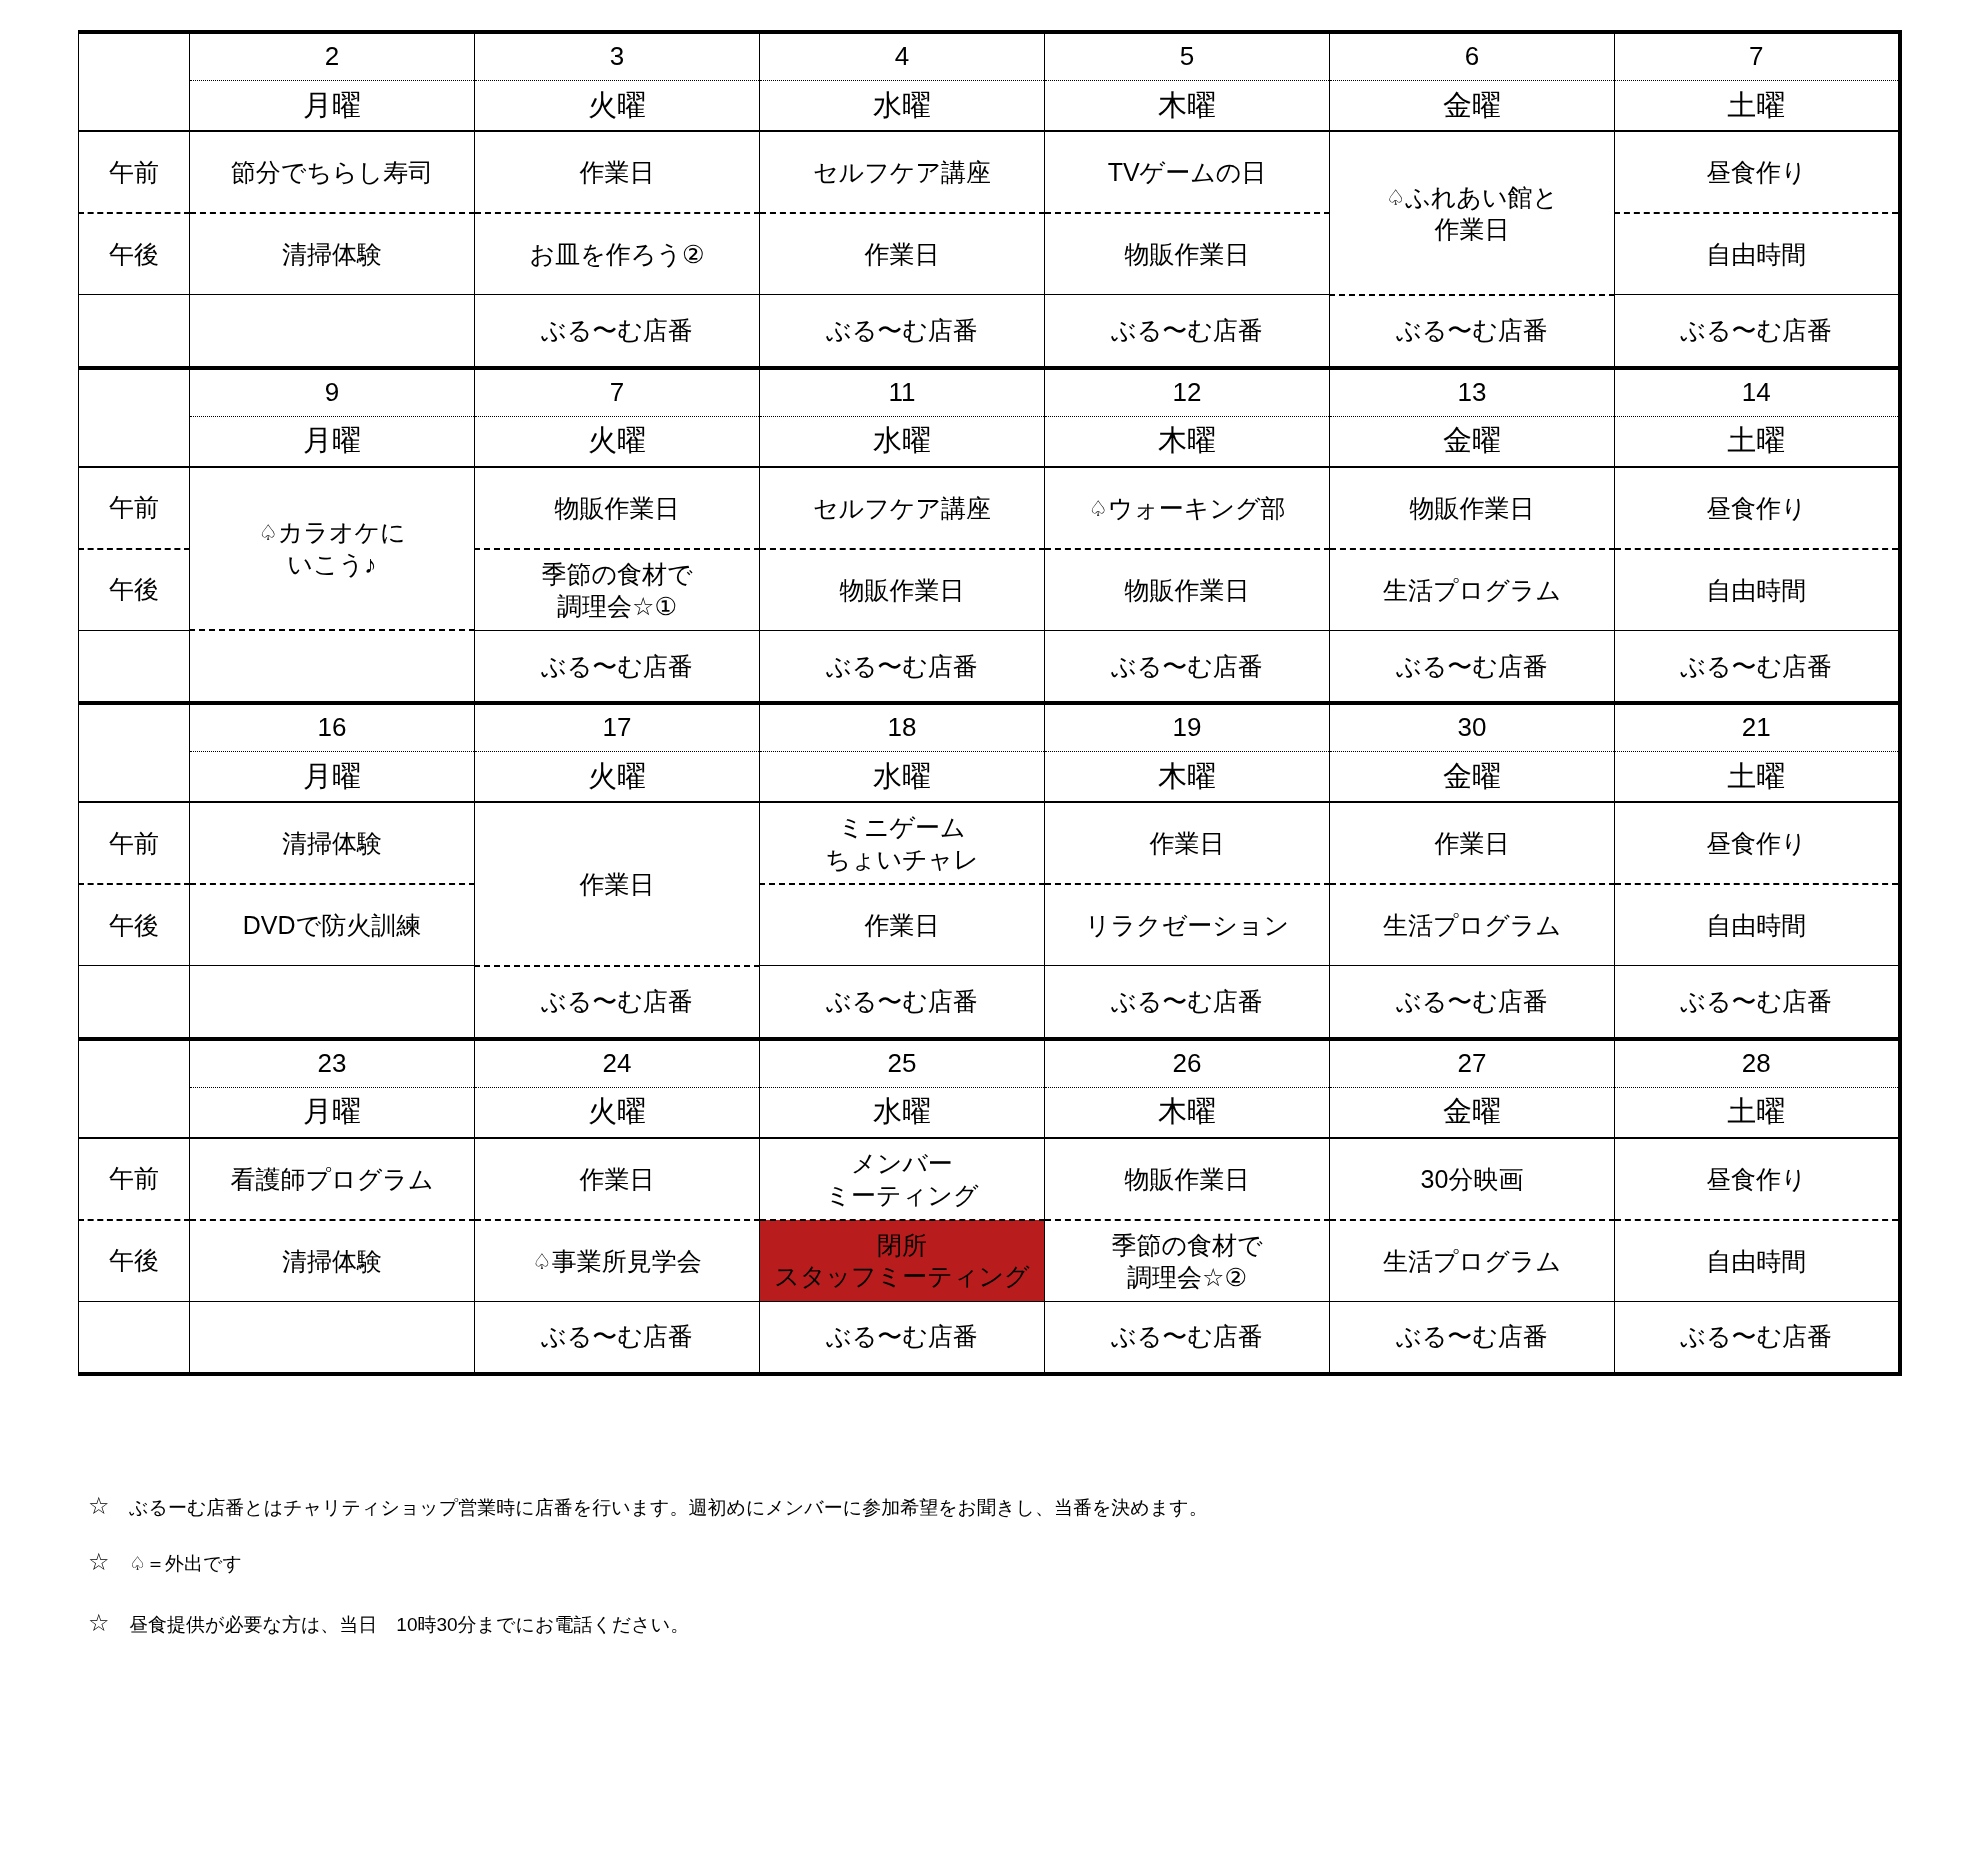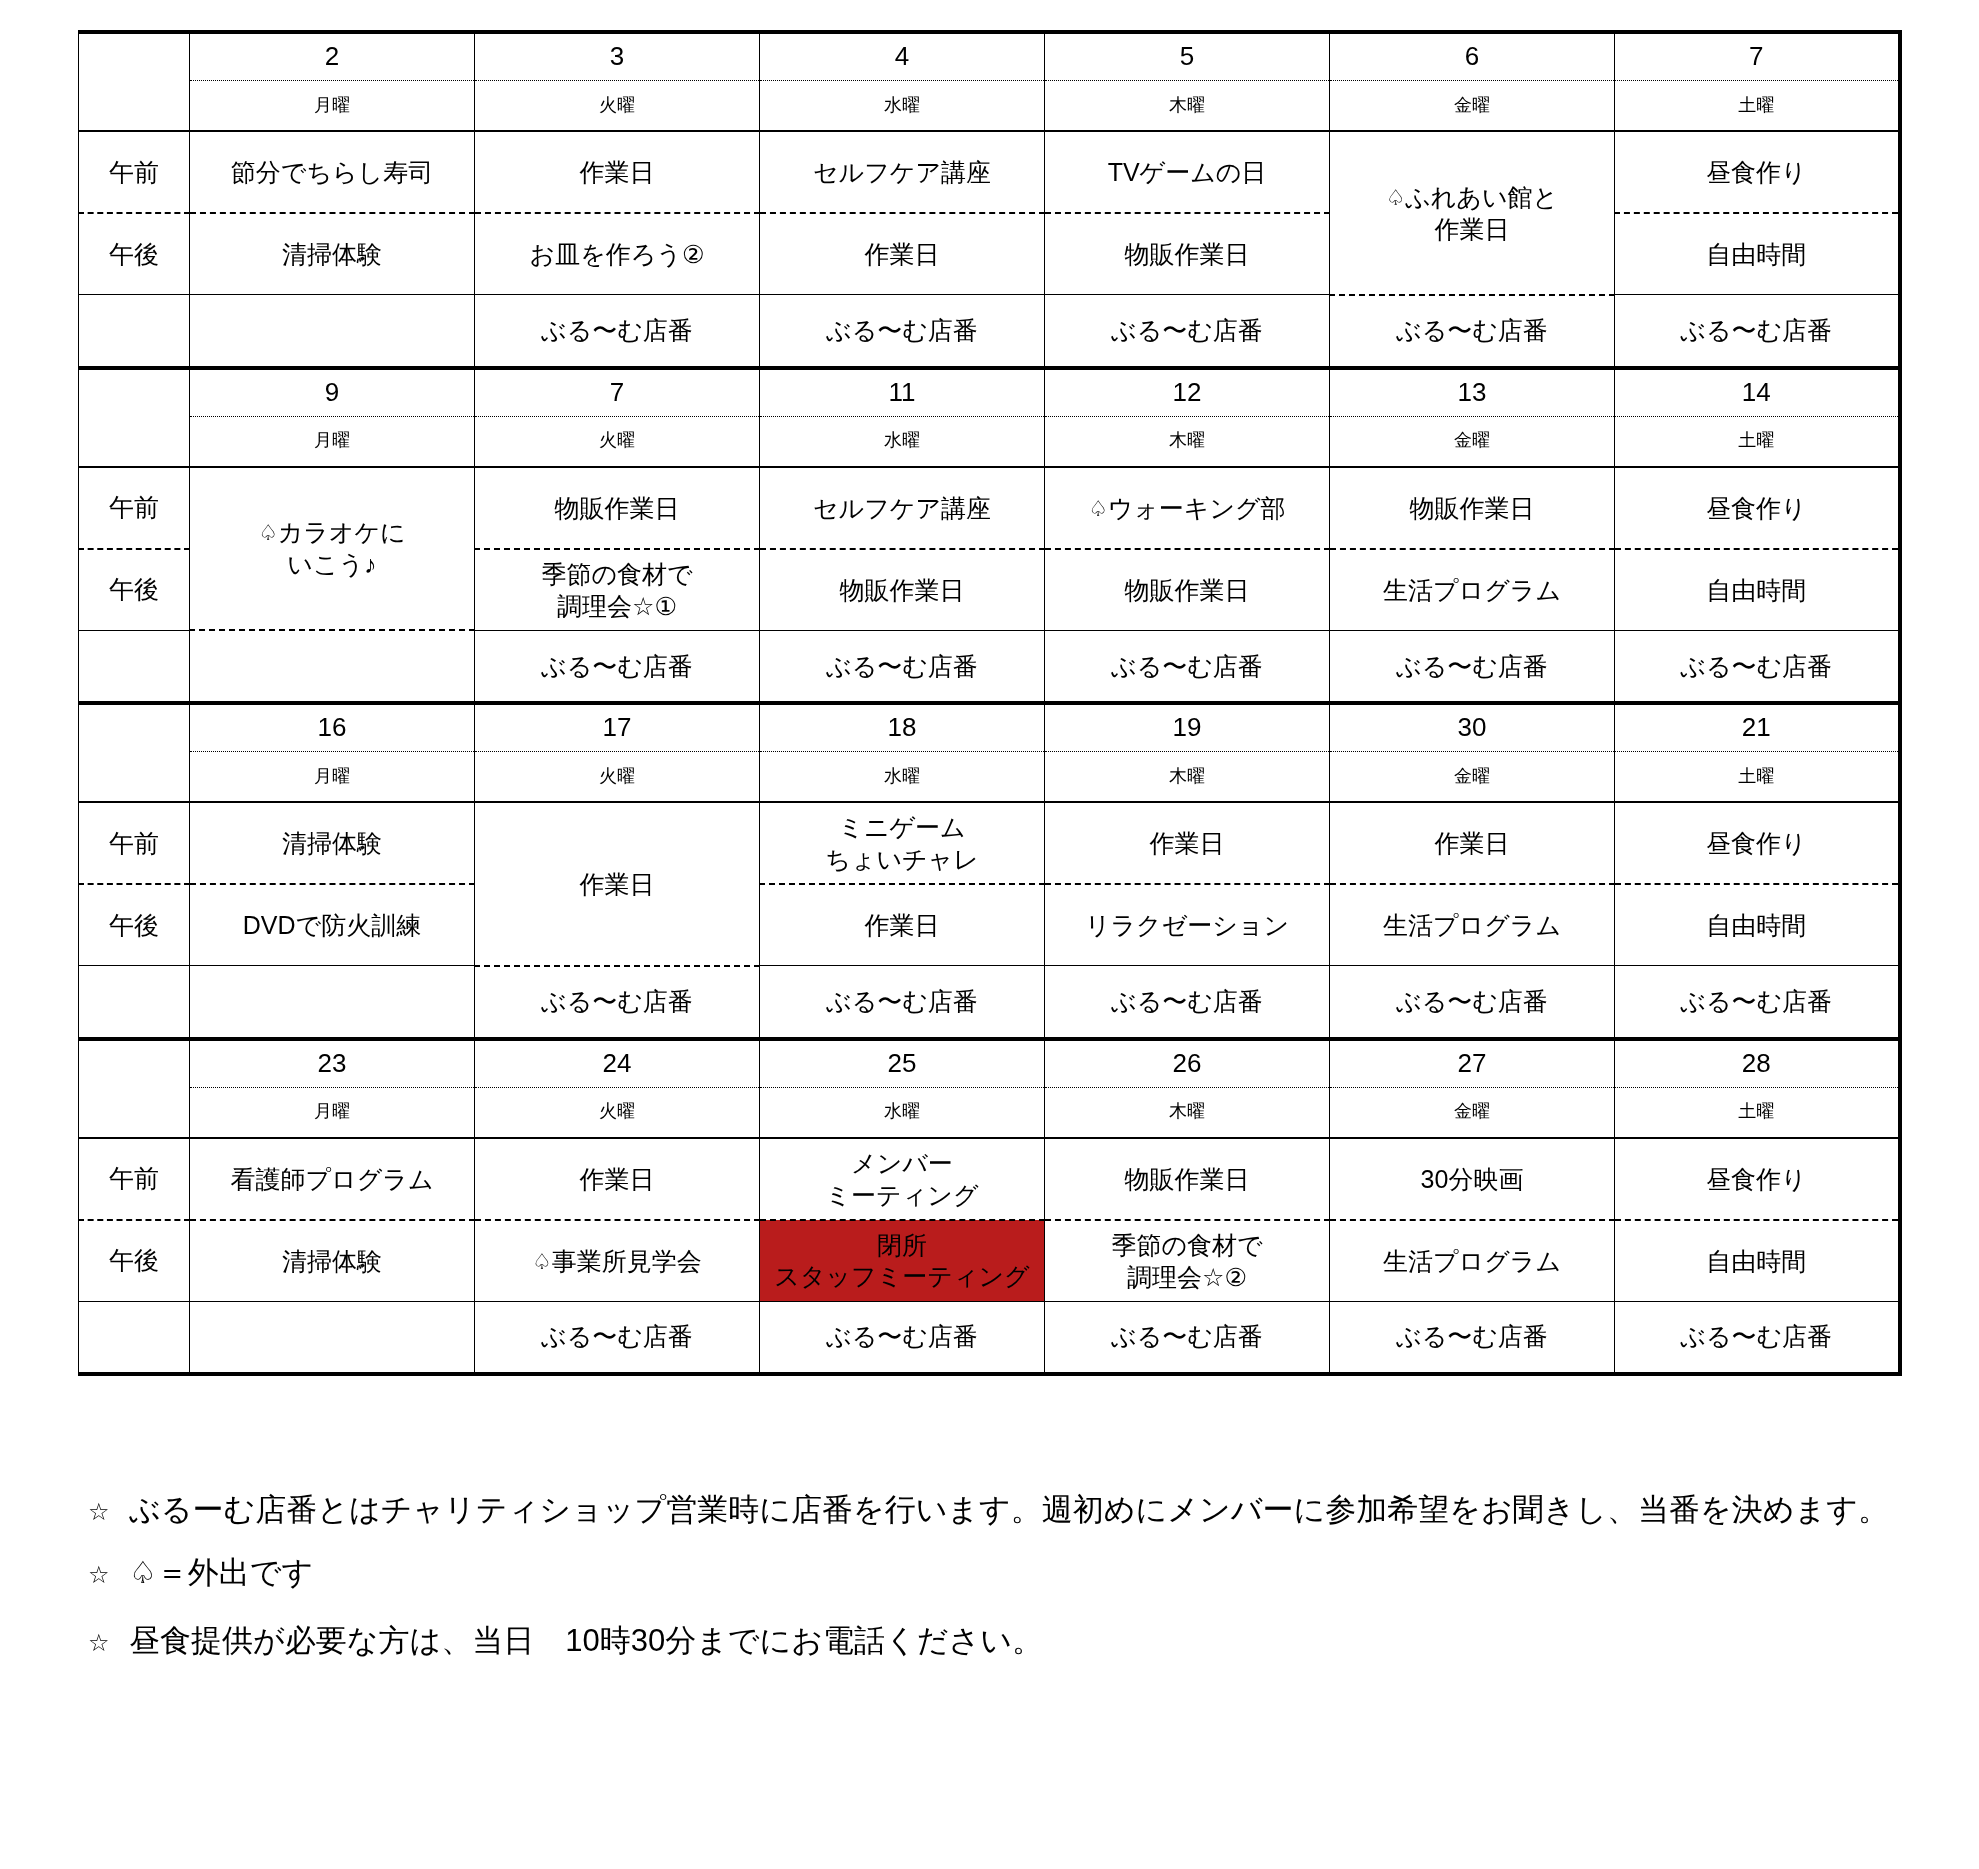--- a/index.html
+++ b/index.html
@@ -62,21 +62,21 @@
     height: 46px;
     border-top: 4px solid #000;
     border-bottom: 0.8px dotted #000;
     font-size: 26px;
   }
   tr.r-date td.lbl { border-bottom: none; }
 
   tr.r-dow td {
     height: 49px;
     border-bottom: 2.4px solid #000;
-    font-size: 18px;
+    font-size: 29px;
   }
 
   tr.r-am td {
     height: 80px;
     border-bottom: 2.4px dashed #000;
   }
   tr.r-pm td {
     height: 80px;
     border-bottom: 1.6px solid #000;
   }
@@ -118,21 +118,21 @@
     align-items: baseline;
     margin-bottom: 32px;
     white-space: nowrap;
   }
   .note-row.gap { margin-top: 37px; }
   .note-star {
     width: 41px;
     flex: 0 0 41px;
     font-size: 24px;
   }
-  .note-text { font-size: 31px; }
+  .note-text { font-size: 19px; }
 </style>
 </head>
 <body>
 
 <div class="page">
 
 
   <div class="cal-wrap">
     <table class="cal">
       <colgroup>

